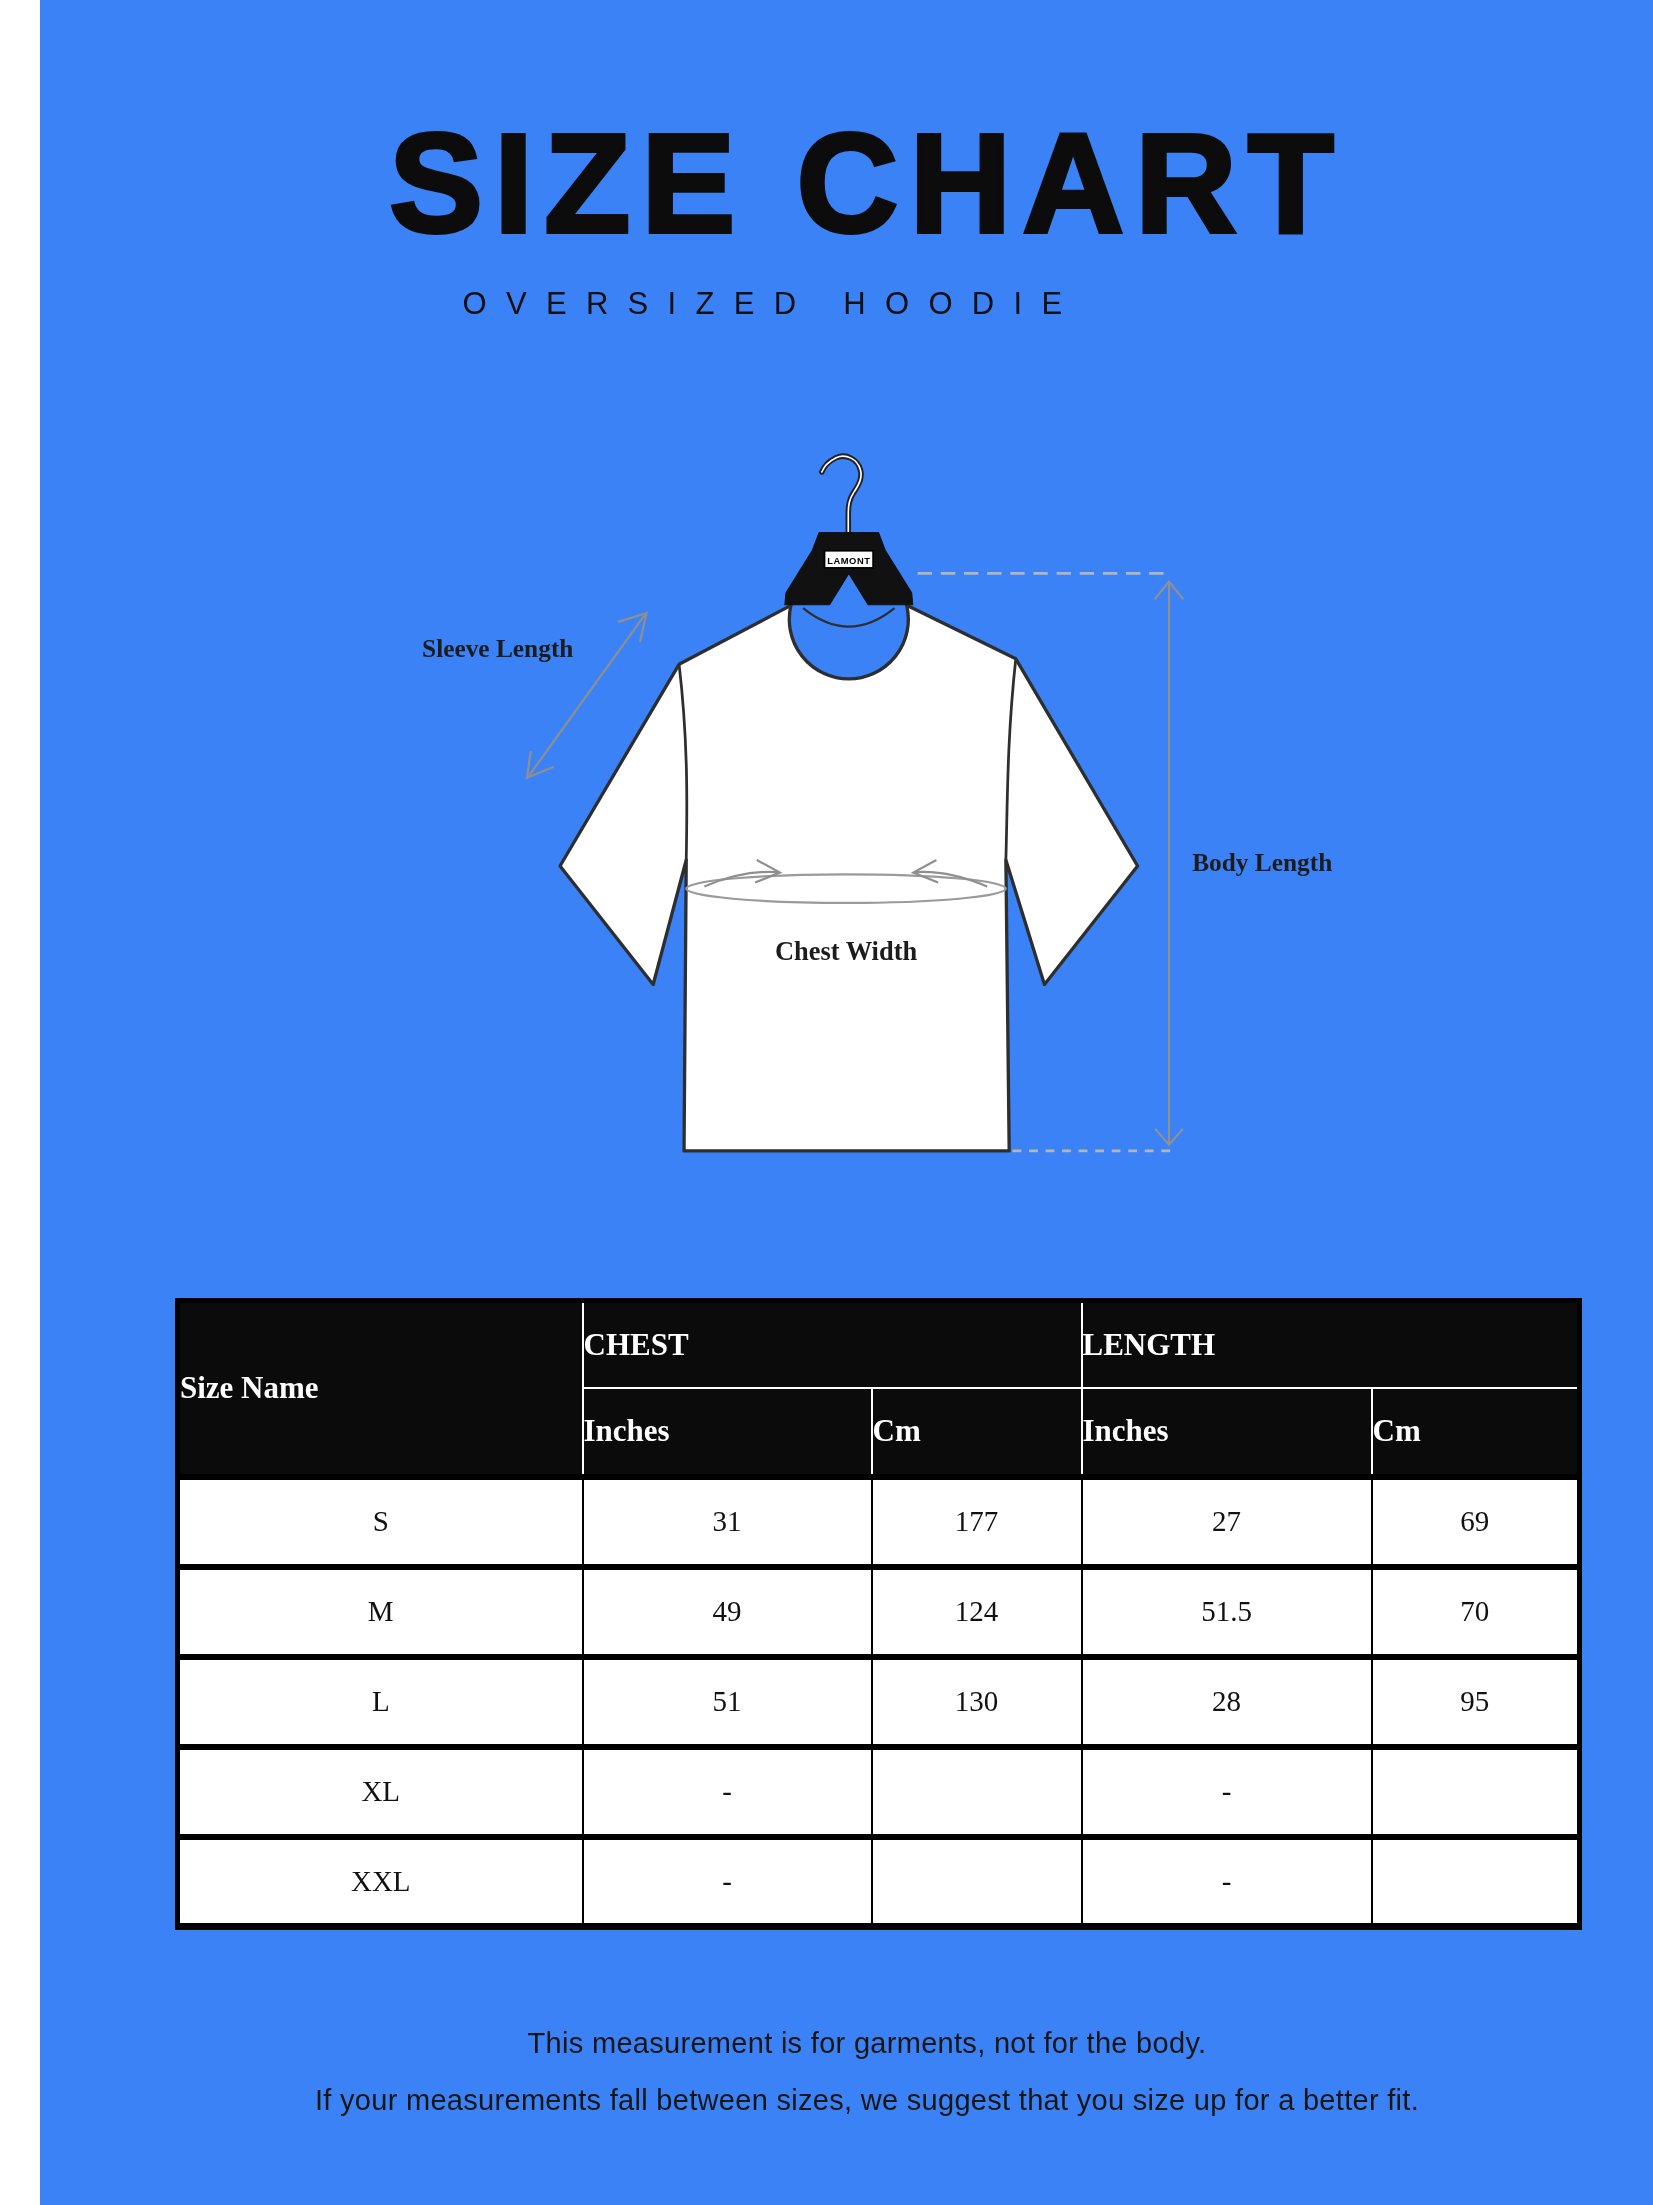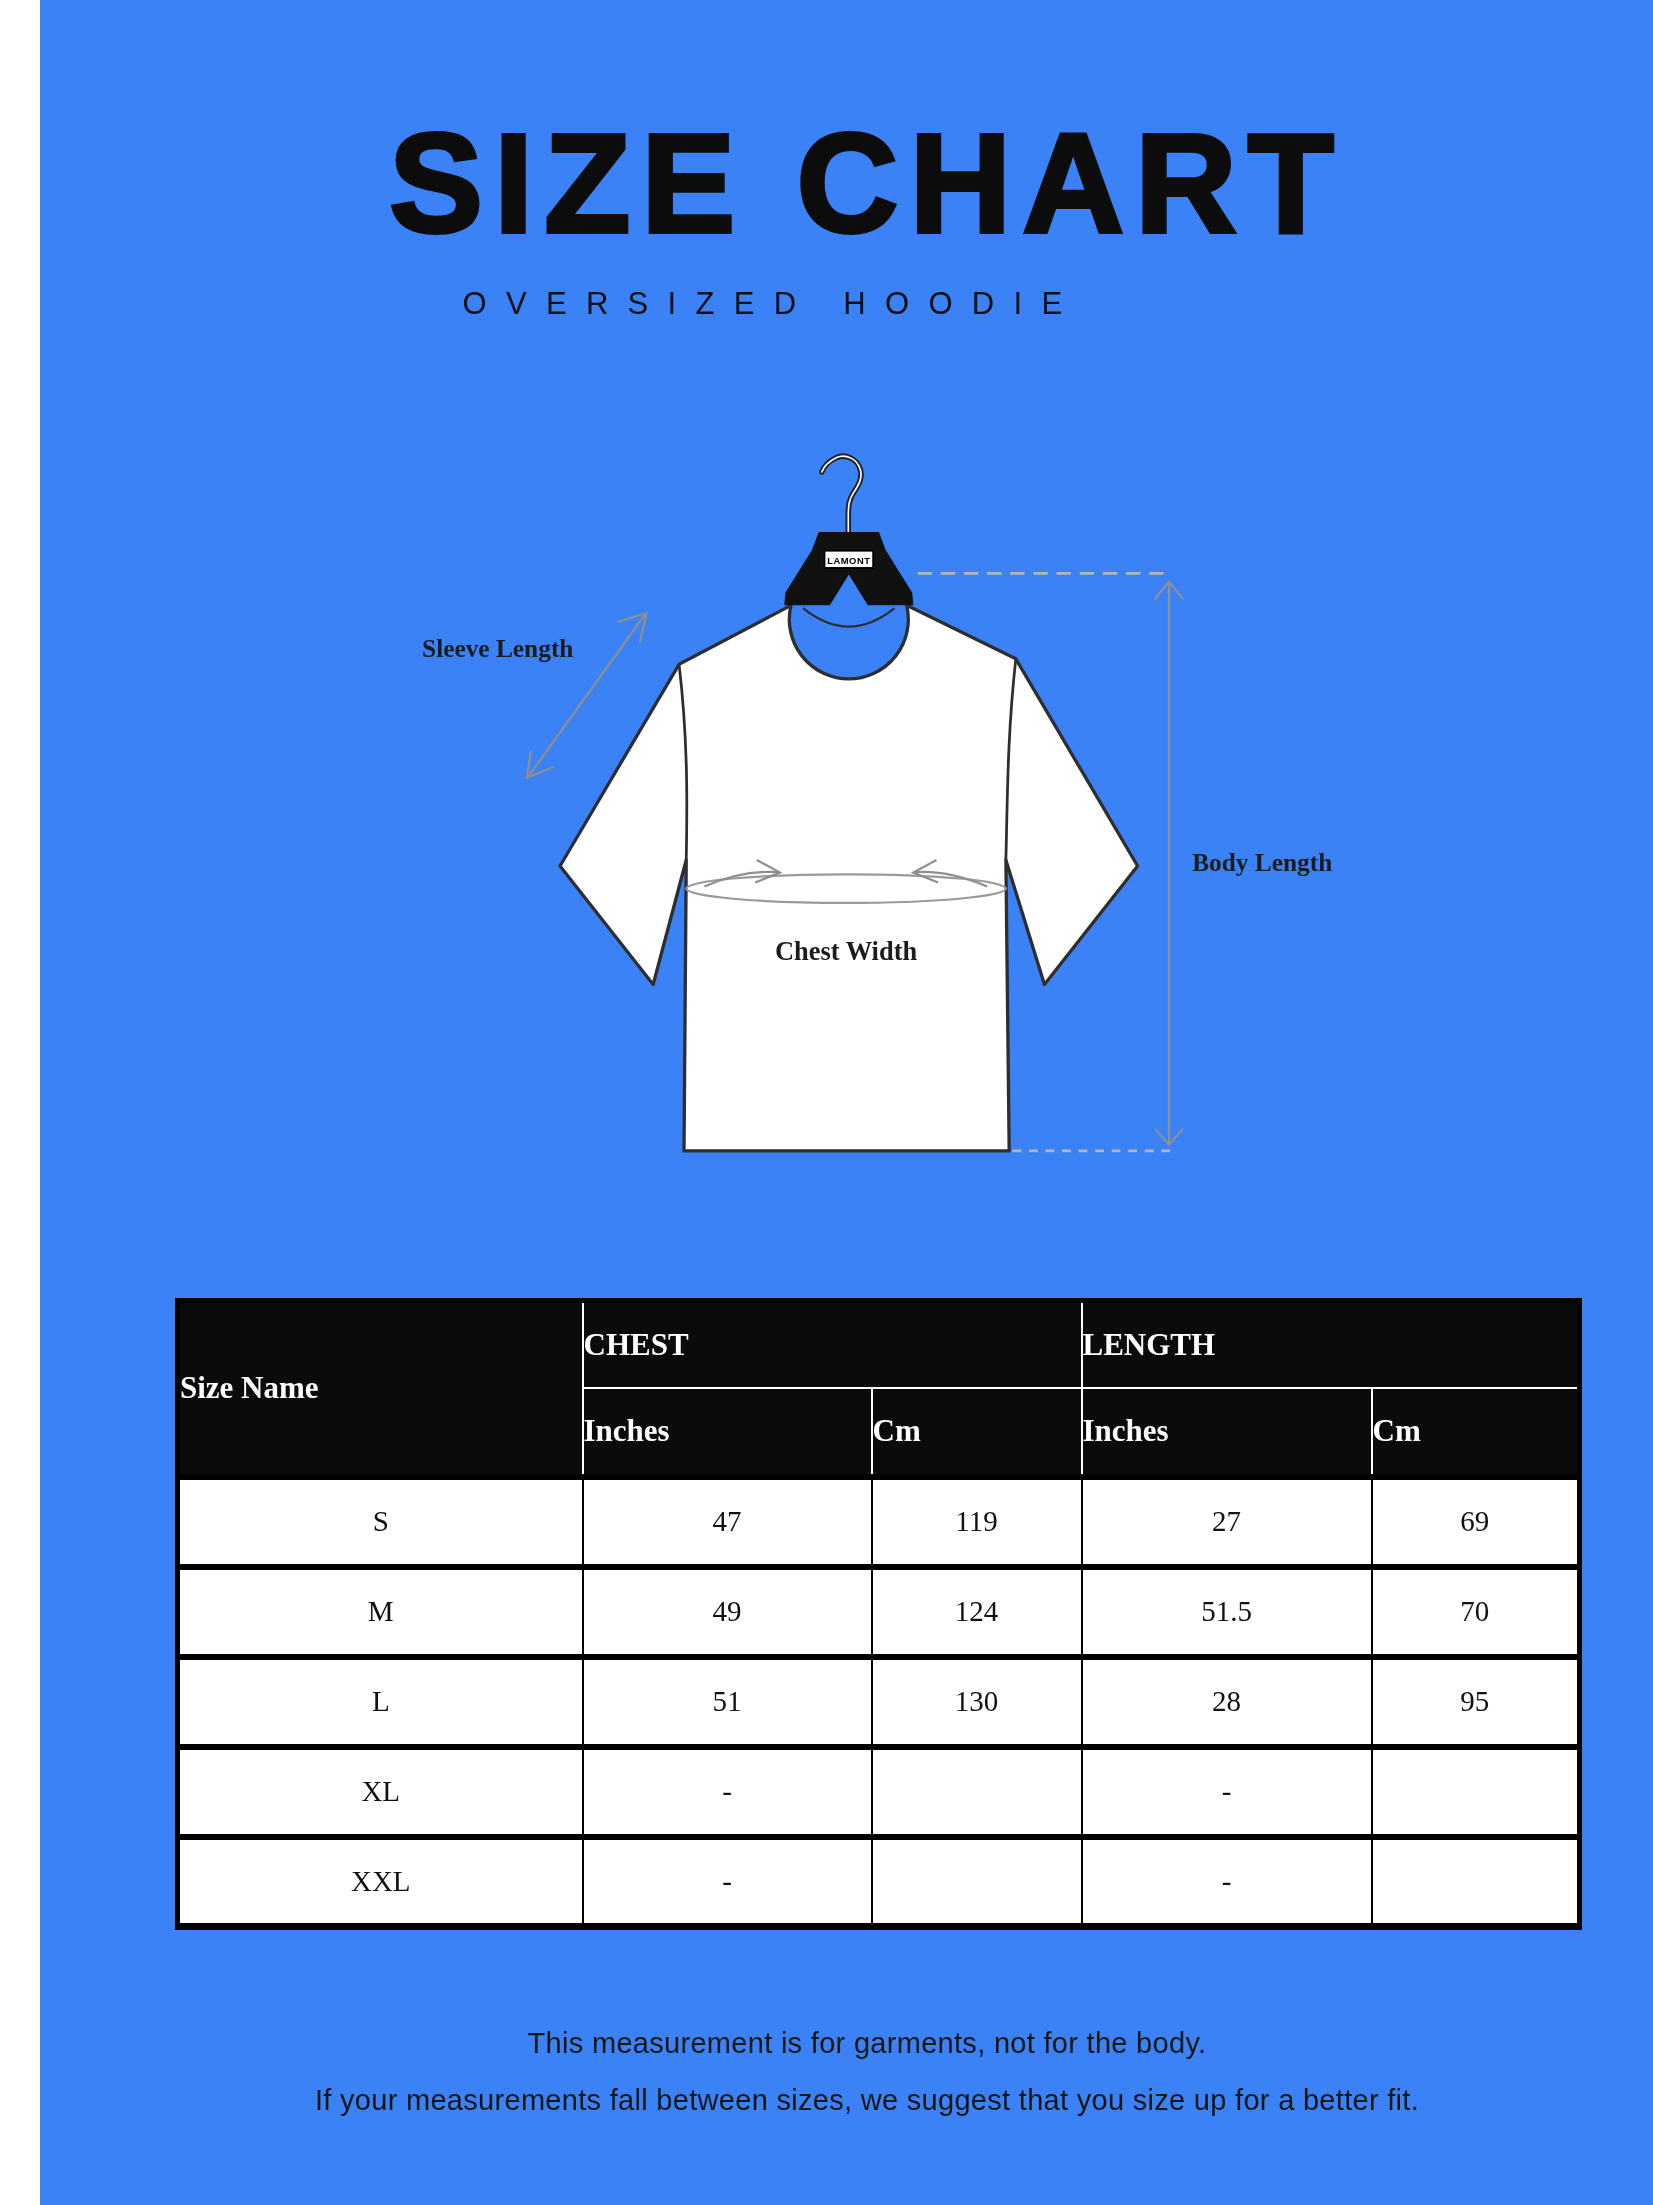--- a/index.html
+++ b/index.html
@@ -150,22 +150,22 @@
       <th colspan="2">LENGTH</th>
     </tr>
     <tr class="h2">
       <th>Inches</th>
       <th>Cm</th>
       <th>Inches</th>
       <th>Cm</th>
     </tr>
     <tr class="body-row">
       <td>S</td>
-      <td>47</td>
-      <td>119</td>
+      <td>31</td>
+      <td>177</td>
       <td>27</td>
       <td>69</td>
     </tr>
     <tr class="body-row">
       <td>M</td>
       <td>49</td>
       <td>124</td>
       <td>51.5</td>
       <td>70</td>
     </tr>

